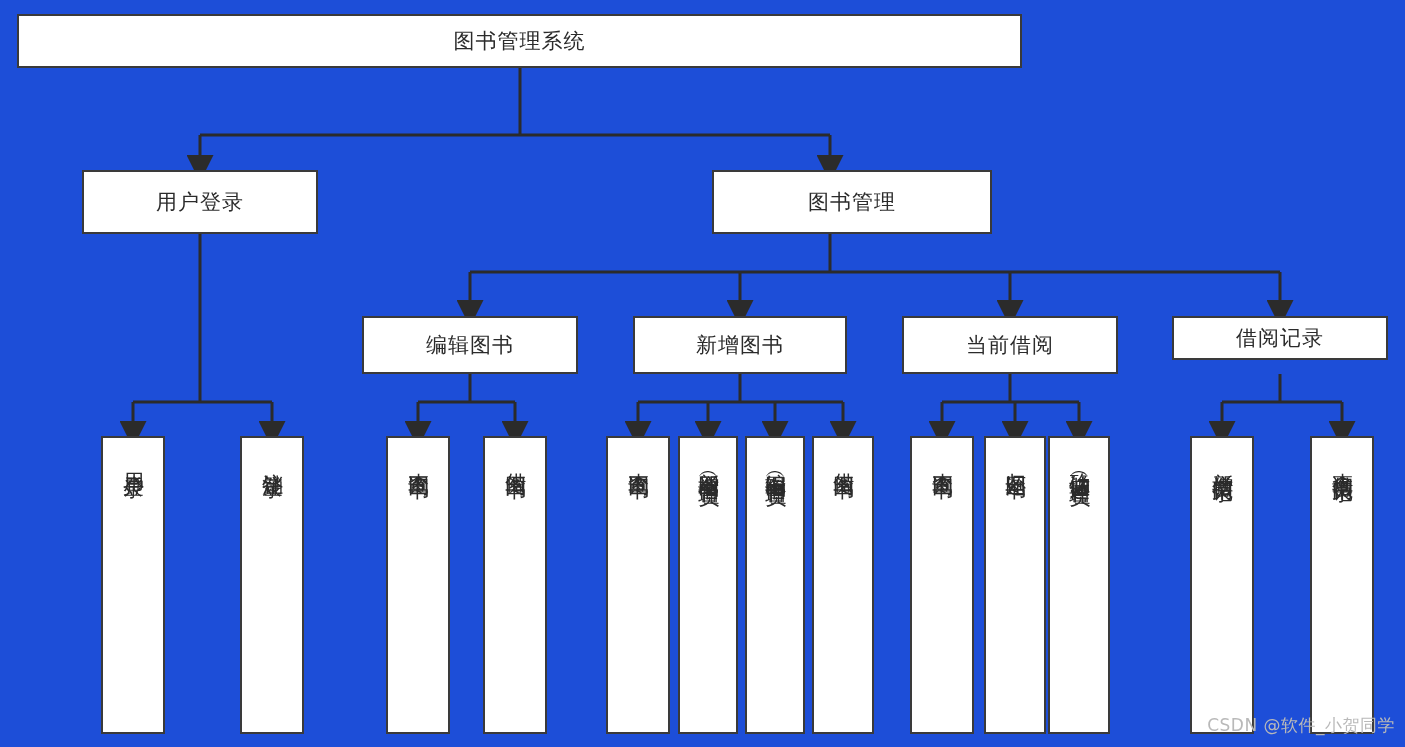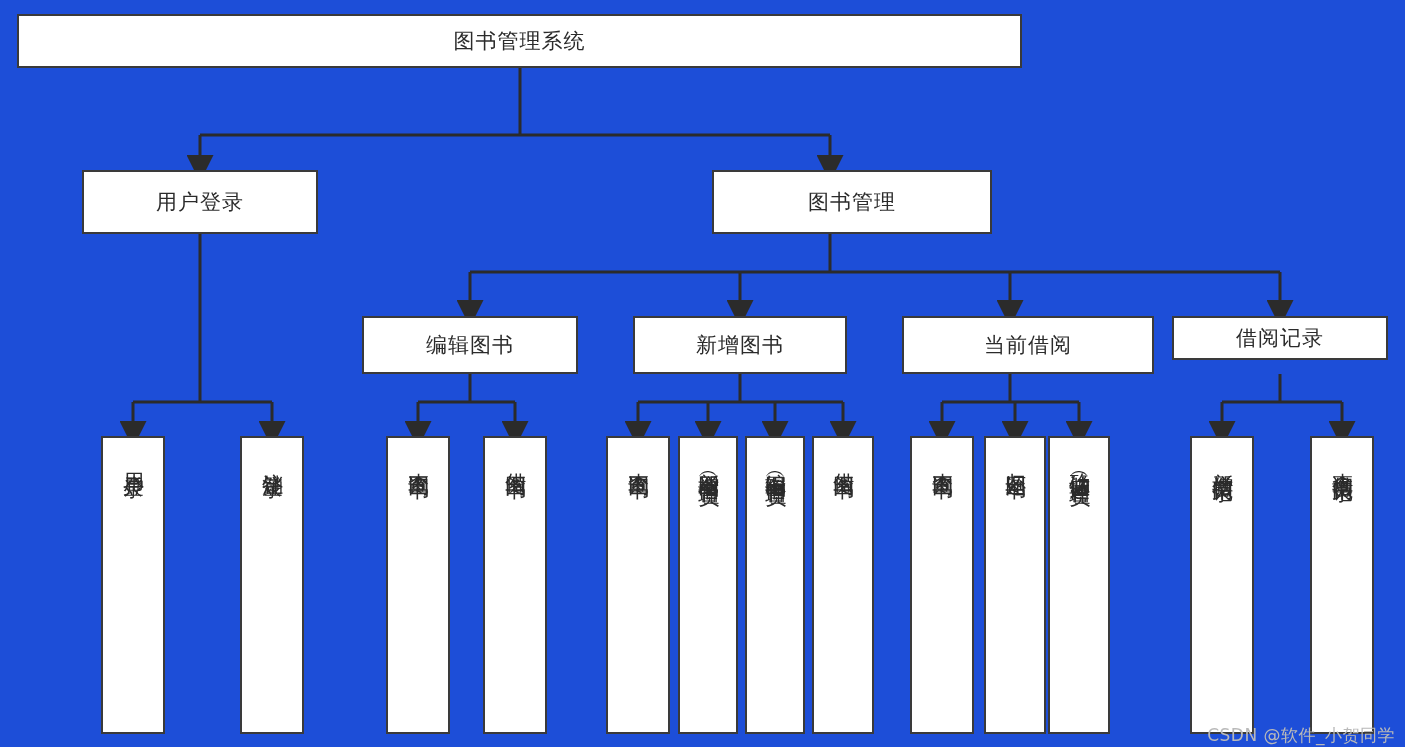--- a/index.html
+++ b/index.html
@@ -57,21 +57,21 @@
     letter-spacing: 2px;
     white-space: nowrap;
     color: #2b2b2b;
   }
   .hlabel {
     white-space: nowrap;
   }
   #watermark {
     position: absolute;
     right: 10px;
-    bottom: 0;
+    bottom: 10px;
     font-size: 17px;
     color: #b9b9b9;
     letter-spacing: 0.5px;
     z-index: 5;
     white-space: nowrap;
     font-family: "DejaVu Sans", "Liberation Sans", sans-serif;
   }
 </style>
 </head>
 <body>
@@ -141,21 +141,21 @@
   <div class="node horiz" style="left:712px; top:170px; width:280px; height:64px;">
     <span class="hlabel">图书管理</span>
   </div>
 
   <div class="node horiz" style="left:362px; top:316px; width:216px; height:58px;">
     <span class="hlabel">编辑图书</span>
   </div>
   <div class="node horiz" style="left:633px; top:316px; width:214px; height:58px;">
     <span class="hlabel">新增图书</span>
   </div>
-  <div class="node horiz" style="left:902px; top:316px; width:252px; height:58px;">
+  <div class="node horiz" style="left:902px; top:316px; width:216px; height:58px;">
     <span class="hlabel">当前借阅</span>
   </div>
   <div class="node horiz" style="left:1172px; top:316px; width:216px; height:44px;">
     <span class="hlabel">借阅记录</span>
   </div>
 
   <div class="node vert" style="left:101px; top:436px; width:64px; height:298px;">
     <span class="vlabel">用户登录</span>
   </div>
   <div class="node vert" style="left:240px; top:436px; width:64px; height:298px;">

